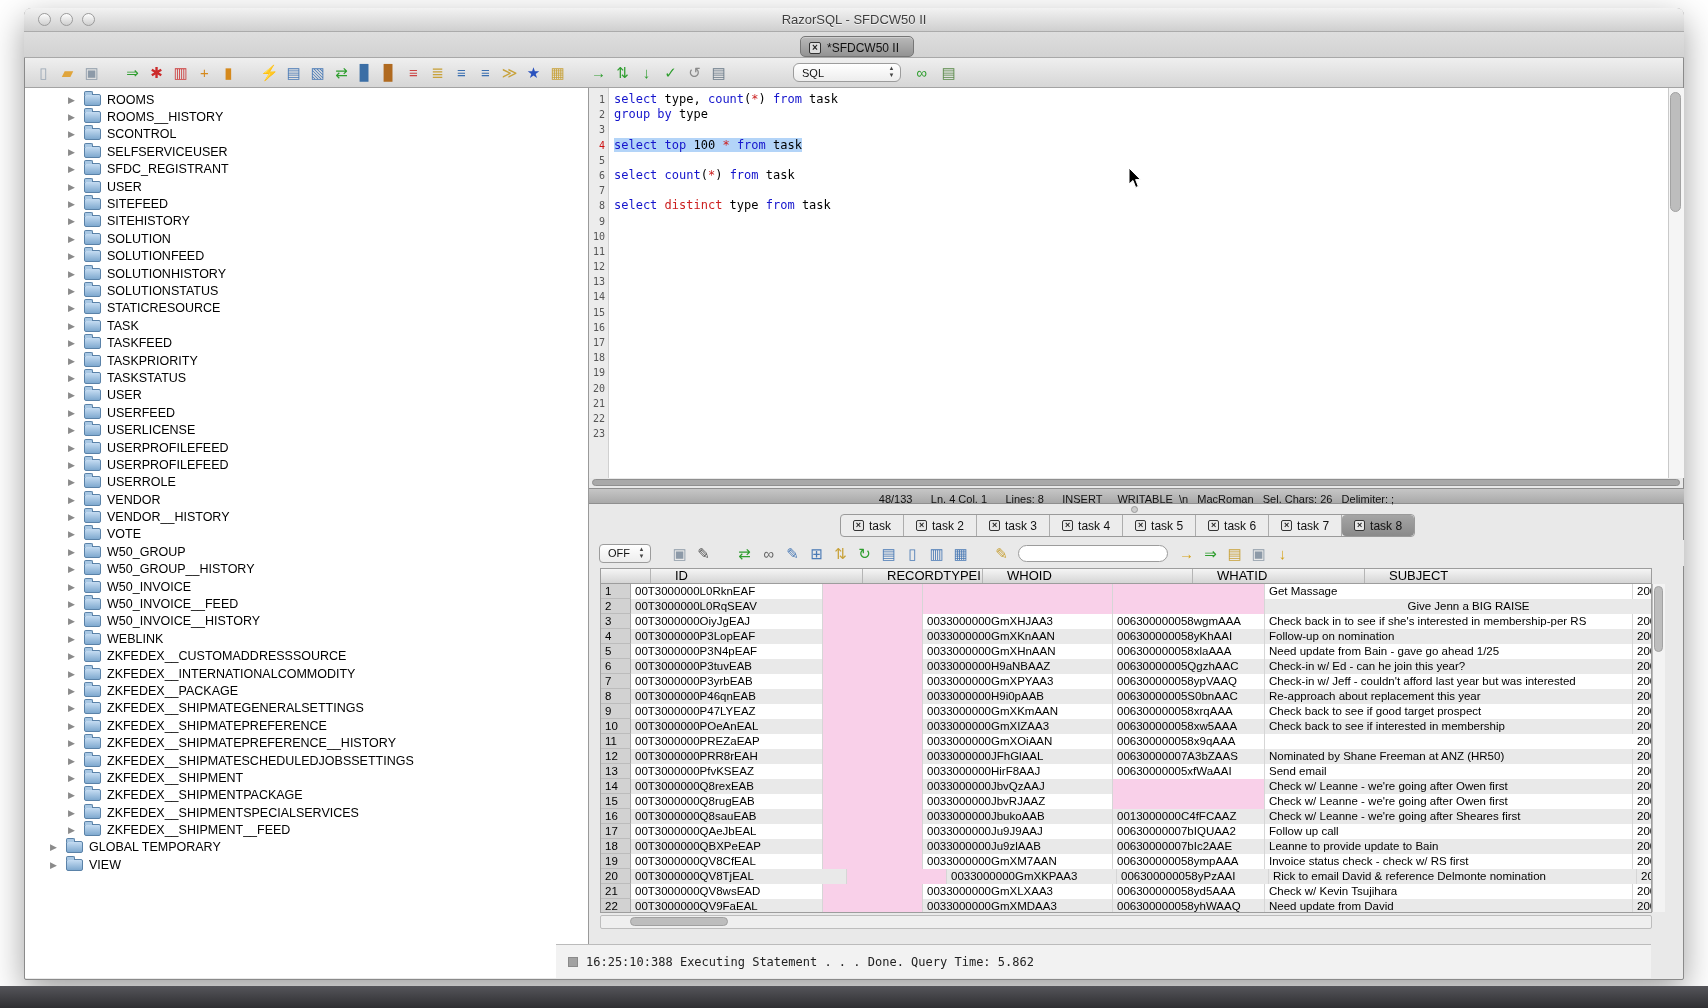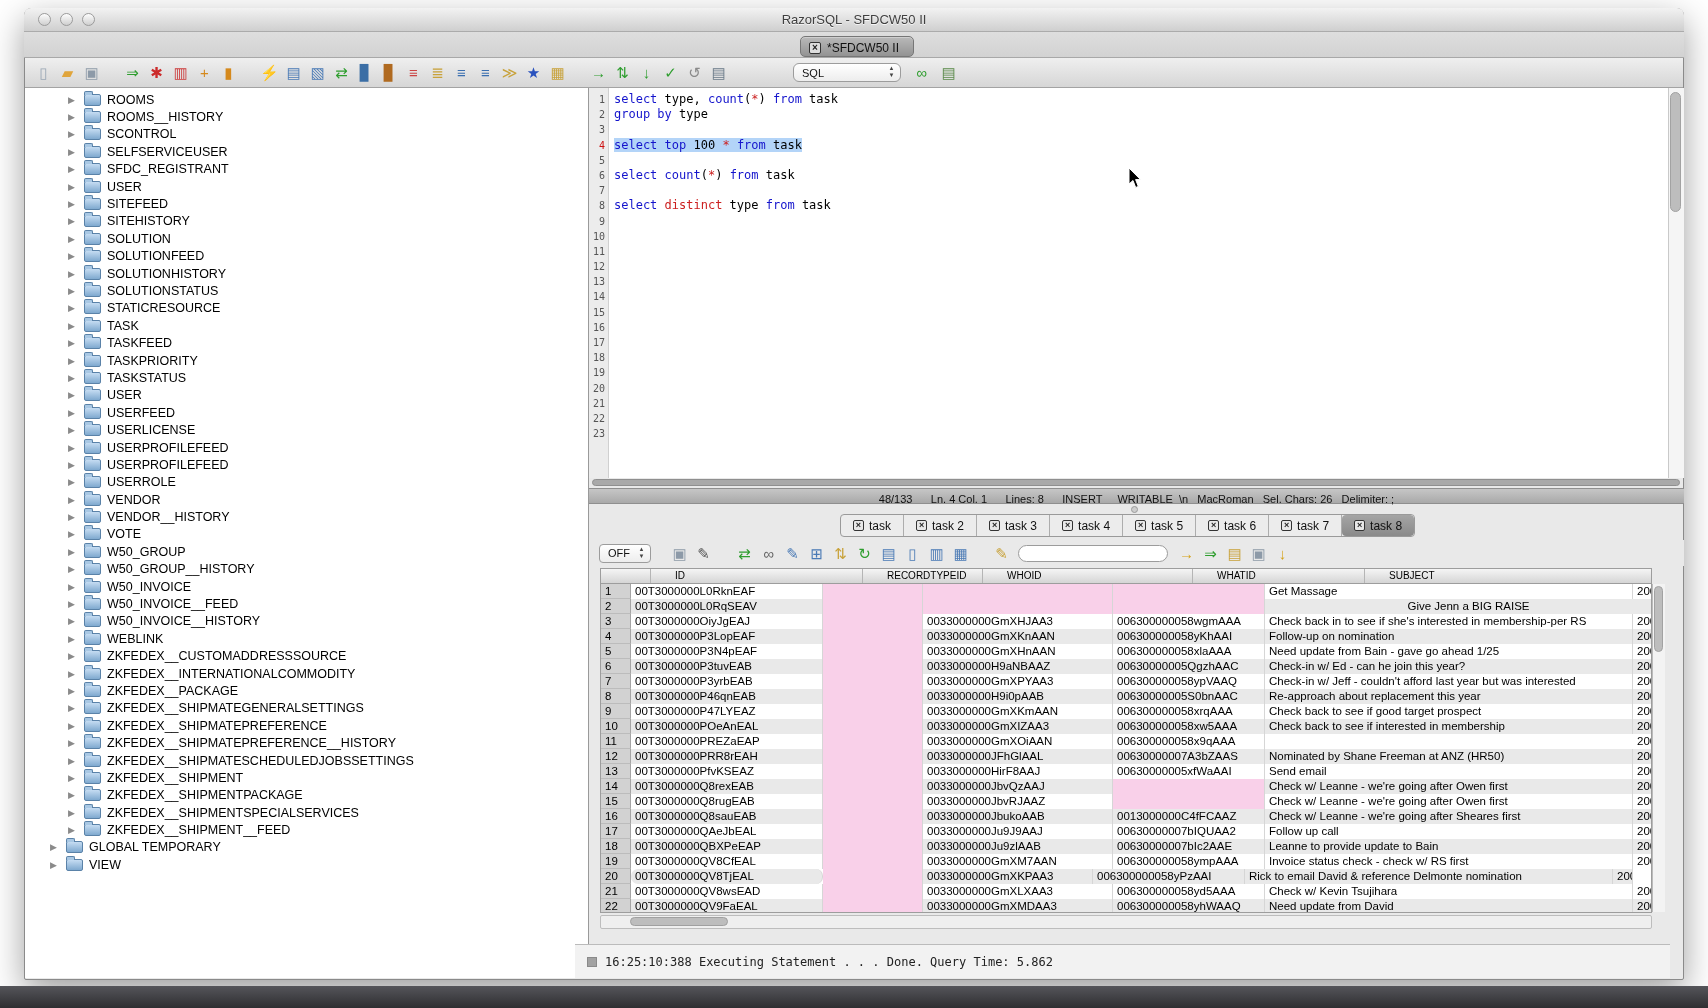--- a/index.html
+++ b/index.html
@@ -96,40 +96,40 @@
               align-items:center; padding-left:10px; background:#e9e9e9; }
   #off-select { width:52px; margin-right:18px; }
   #rsearch { width:150px; height:17px; border:1px solid #9c9c9c; border-radius:9px;
              background:#fff; margin:0 8px 0 6px; font-size:11px; padding:0 8px; outline:none; }
 
   
   #grid { left:600px; top:568px; width:1052px; height:345px; border:1px solid #9d9d9d;
           background:#fff; overflow:hidden; }
   .hrow { display:flex; height:15px; background:linear-gradient(#f5f5f5,#d5d5d5);
           border-bottom:1px solid #9d9d9d; }
-  .hcell { font-size:10px; color:#000; padding-left:4px; border-right:1px solid #b5b5b5;
+  .hcell { font-size:13px; color:#000; padding-left:4px; border-right:1px solid #b5b5b5;
            overflow:hidden; white-space:nowrap; line-height:14px; flex:none;margin-left:20px; }
   .grow { display:flex; height:15px; }
   .grow.alt .cell { background:#e9e9e9; }
   .cell { font-size:11.5px; color:#000; padding-left:4px; border-right:1px solid #d6d6d6;
           overflow:hidden; white-space:nowrap; line-height:14.5px; flex:none; background:#fff; }
   .cell.rn { background:#d2d2d2 !important; border-right:1px solid #a5a5a5;
              border-bottom:1px solid #bcbcbc; }
   .cell.nul { background:#f9d0e9 !important; }
   #grid-vscroll { left:1652px; top:584px; width:13px; height:328px; background:#f3f3f3;
                   border-left:1px solid #bbb; }
   #grid-vthumb { left:1654px; top:586px; width:9px; height:66px; background:#bdbdbd;
                  border:1px solid #a2a2a2; border-radius:5px; }
   #grid-hscroll { left:600px; top:915px; width:1052px; height:14px; background:#efefef;
                   border:1px solid #bdbdbd; border-radius:2px; }
   #grid-hthumb { left:630px; top:917px; width:98px; height:9px; background:#bdbdbd;
                  border:1px solid #a0a0a0; border-radius:5px; }
 
   
-  #bottom-status { left:575px; top:944px; width:1095px; height:34px; background:#f2f2f2;
+  #bottom-status { left:556px; top:944px; width:1095px; height:34px; background:#f2f2f2;
                    border-top:1px solid #bbb; display:flex; align-items:center; padding-left:12px; }
   #bs-square { width:10px; height:10px; background:#a2a2a2; border:1px solid #8a8a8a;
                margin-right:8px; }
   #bottom-status span { font:12px "DejaVu Sans Mono", monospace; color:#222; white-space:pre; }
 
   #dock-strip { left:0; top:986px; width:1708px; height:22px;
                 background:linear-gradient(#55555a,#2e2e31); }
 
   #cursor { left:1128px; top:168px; width:14px; height:21px; z-index:50; }
 </style>
@@ -543,21 +543,21 @@
       <span class="cell rn" style="width: 30px;">19</span>
       <span class="cell" style="width: 192px;">00T3000000QV8CfEAL</span>
       <span class="cell nul" style="width: 100px;"></span>
       <span class="cell" style="width: 190px;">0033000000GmXM7AAN</span>
       <span class="cell" style="width: 152px;">006300000058ympAAA</span>
       <span class="cell" style="width: 368px;">Invoice status check - check w/ RS first</span>
       <span class="cell" style="width: 20px;">200</span>
     </div>
     <div class="grow alt">
       <span class="cell rn" style="width: 30px;">20</span>
-      <span class="cell" style="width: 192px; border-radius: 7px;">00T3000000QV8TjEAL</span>
+      <span class="cell" style="width: 216px;">00T3000000QV8TjEAL</span>
       <span class="cell nul" style="width: 100px;"></span>
       <span class="cell" style="width: 170px;">0033000000GmXKPAA3</span>
       <span class="cell" style="width: 152px;">006300000058yPzAAI</span>
       <span class="cell" style="width: 368px;">Rick to email David &amp; reference Delmonte nomination</span>
       <span class="cell" style="width: 20px;">200</span>
     </div>
     <div class="grow">
       <span class="cell rn" style="width: 30px;">21</span>
       <span class="cell" style="width: 192px;">00T3000000QV8wsEAD</span>
       <span class="cell nul" style="width: 100px;"></span>

